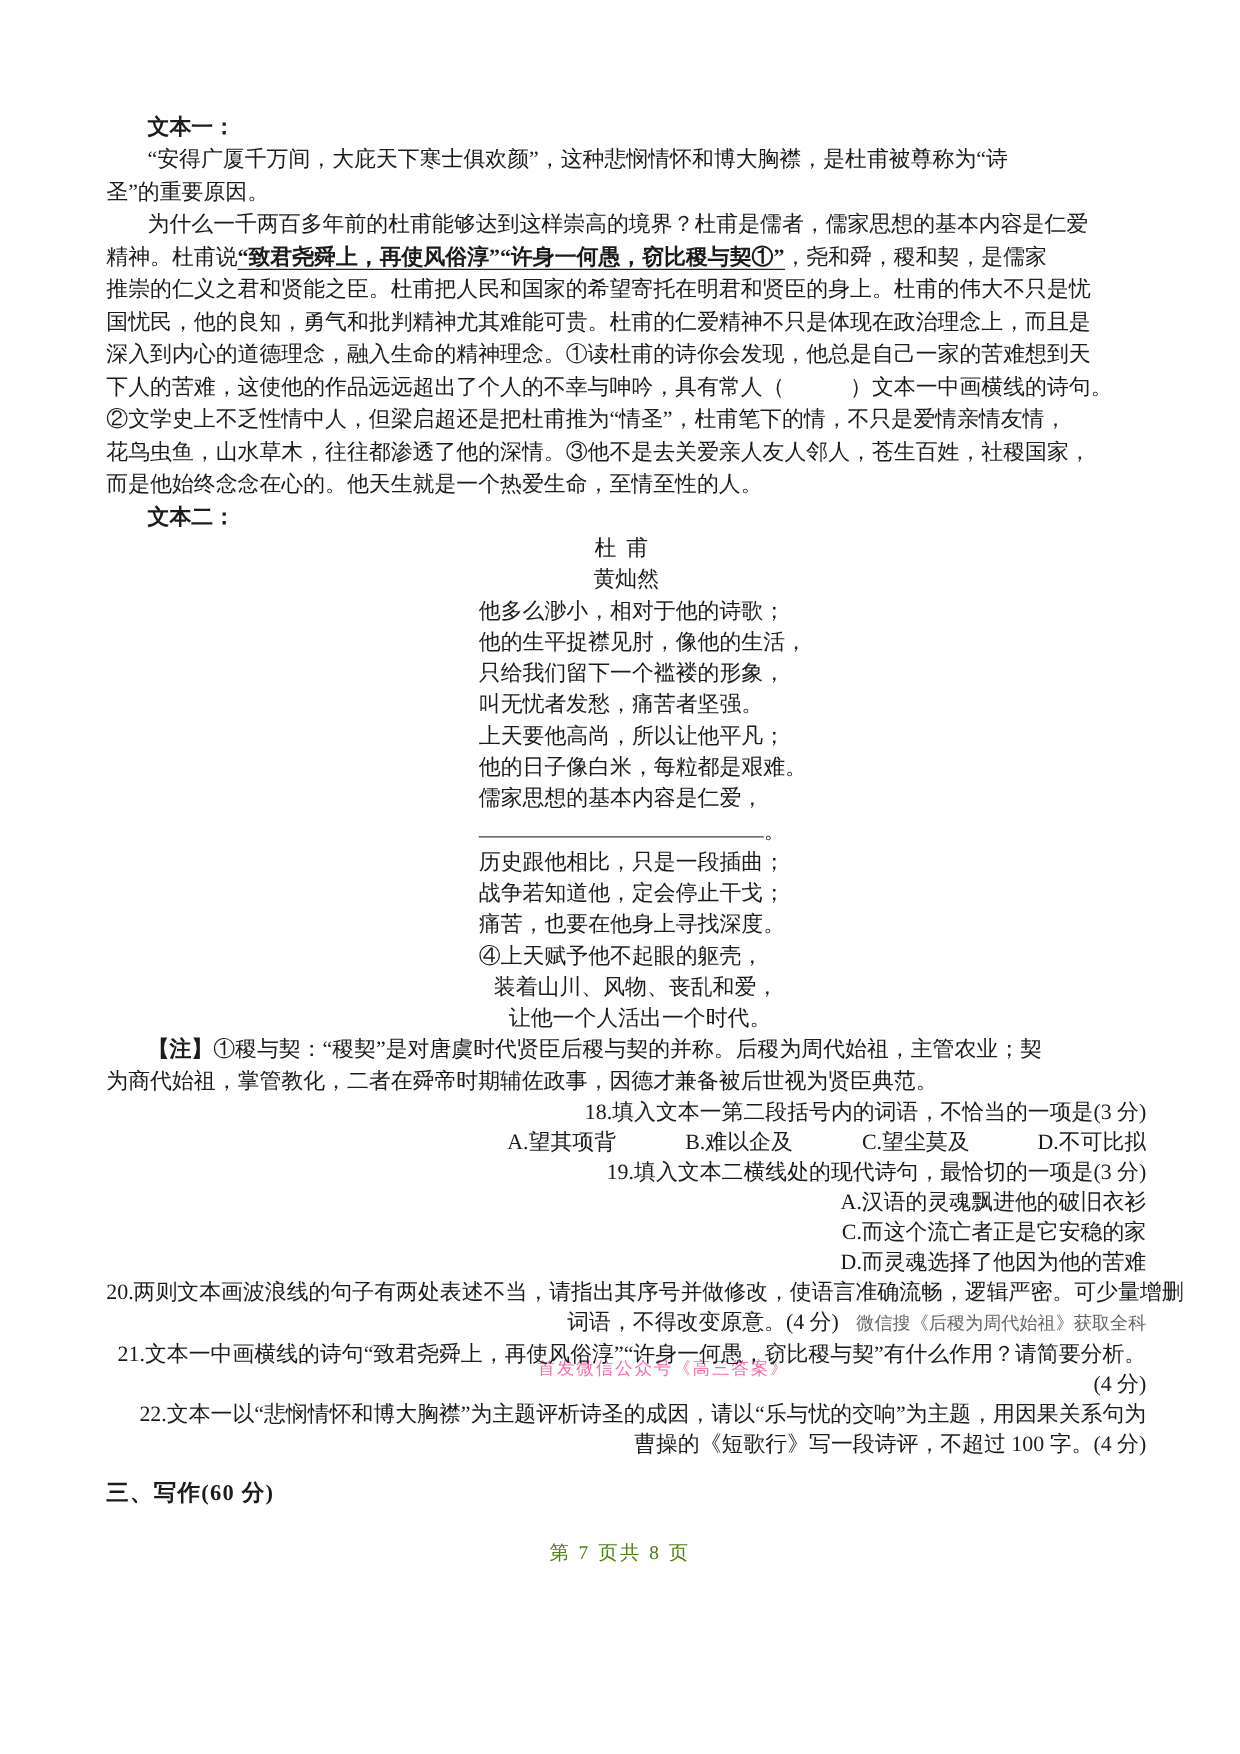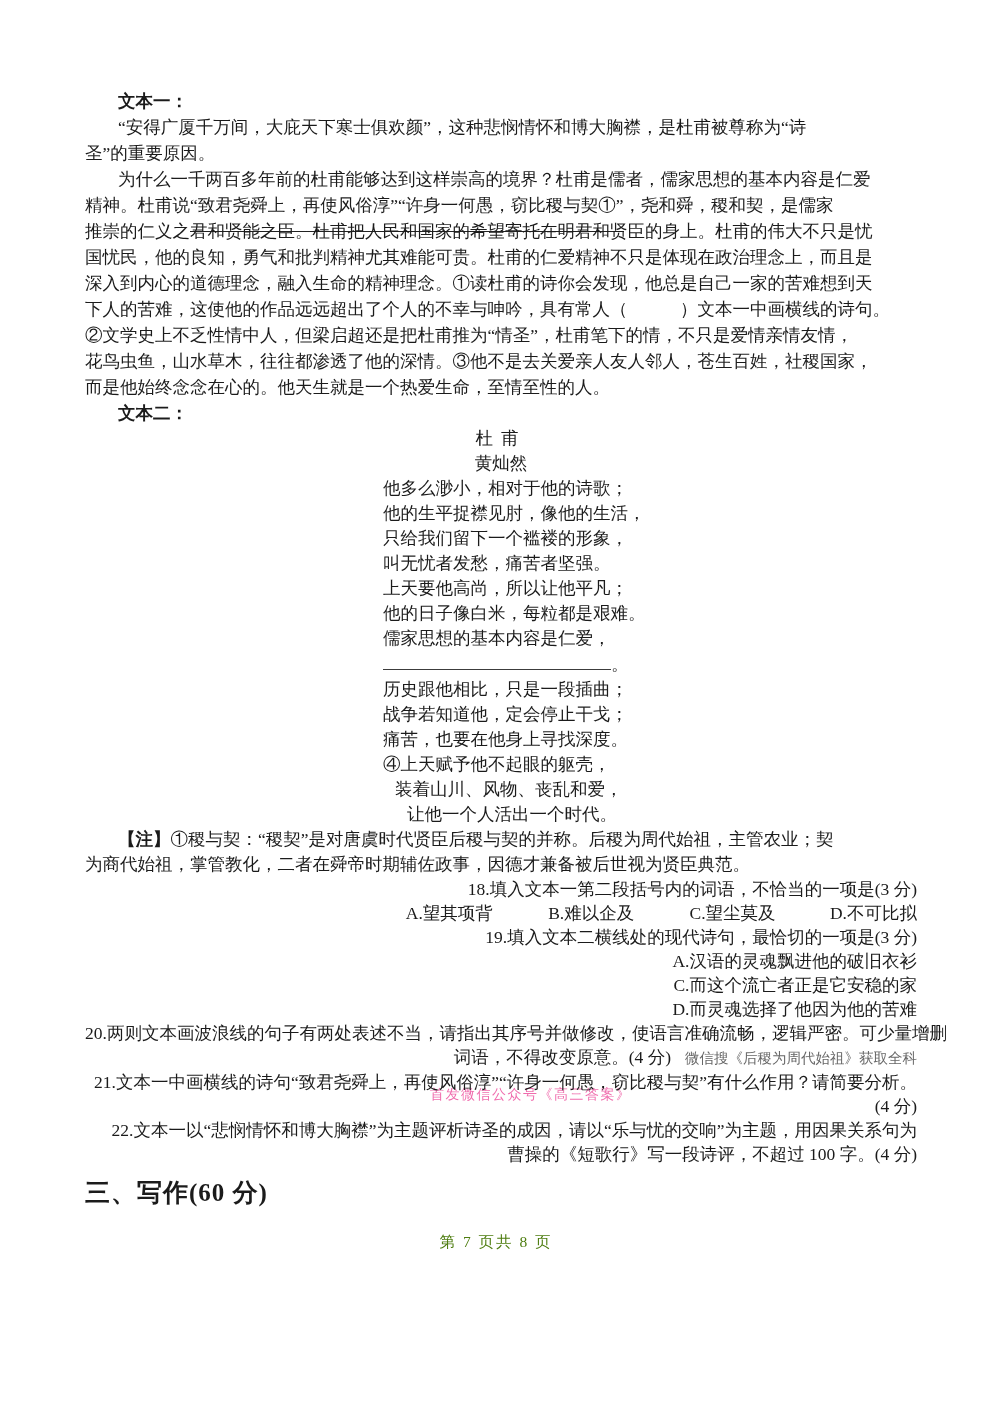--- a/index.html
+++ b/index.html
@@ -8,21 +8,21 @@
     width:992px; height:1403px;
     background:#ffffff;
     font-family:"Liberation Serif","DejaVu Serif",serif;
     color:#1b1b1b;
     overflow:hidden;
   }
   .content { position:absolute; left:85px; top:88px; width:832px; }
   .tline { font-size:17.5px; line-height:26px; white-space:nowrap; }
   .ind { text-indent:33px; }
   .bold { font-weight:bold; }
-  .u { border-bottom:1.2px solid #222; padding-bottom:16px; }
+  .u { border-bottom:1.2px solid #222; padding-bottom:0;font-weight:bold; }
   
   .poem-center { text-align:center; }
   .poem-title { letter-spacing:8px; }
   .poem .tline { line-height:25px; }
   .poem-line { margin-left:298px; }
   .poem-line.ind1 { margin-left:310px; }
   .poem-line.ind2 { margin-left:322px; }
   .blank {
     display:inline-block; width:228px; height:1.05em;
     border-bottom:1.5px solid #3c3c3c;
@@ -30,21 +30,21 @@
   
   .note .tline { line-height:25px; }
   .qs .tline { line-height:24px;text-align:right; }
   .hang { margin-left:46px; }
   .optrow { margin-left:25px; }
   .optrow .opt18 { display:inline-block; min-width:137px; }
   .ad {
     font-size:14.5px; color:#676767; margin-left:14px;
     font-family:"Liberation Sans","DejaVu Sans",sans-serif;
   }
-  .sec3 { margin-top:14px; font-size:25px; font-weight:bold; letter-spacing:1px; }
+  .sec3 { margin-top:14px; font-size:18px; font-weight:bold; letter-spacing:1px; }
   .footer {
     position:absolute; left:0; top:1232px; width:100%;
     text-align:center; font-size:15.5px; color:#4d7c0f; letter-spacing:2px;
   }
   .wm-red {
     position:absolute; left:430px; top:1086px;
     color:#ec4899; opacity:0.8; font-size:14px; letter-spacing:1.5px;
     white-space:nowrap;
   }
 </style>

